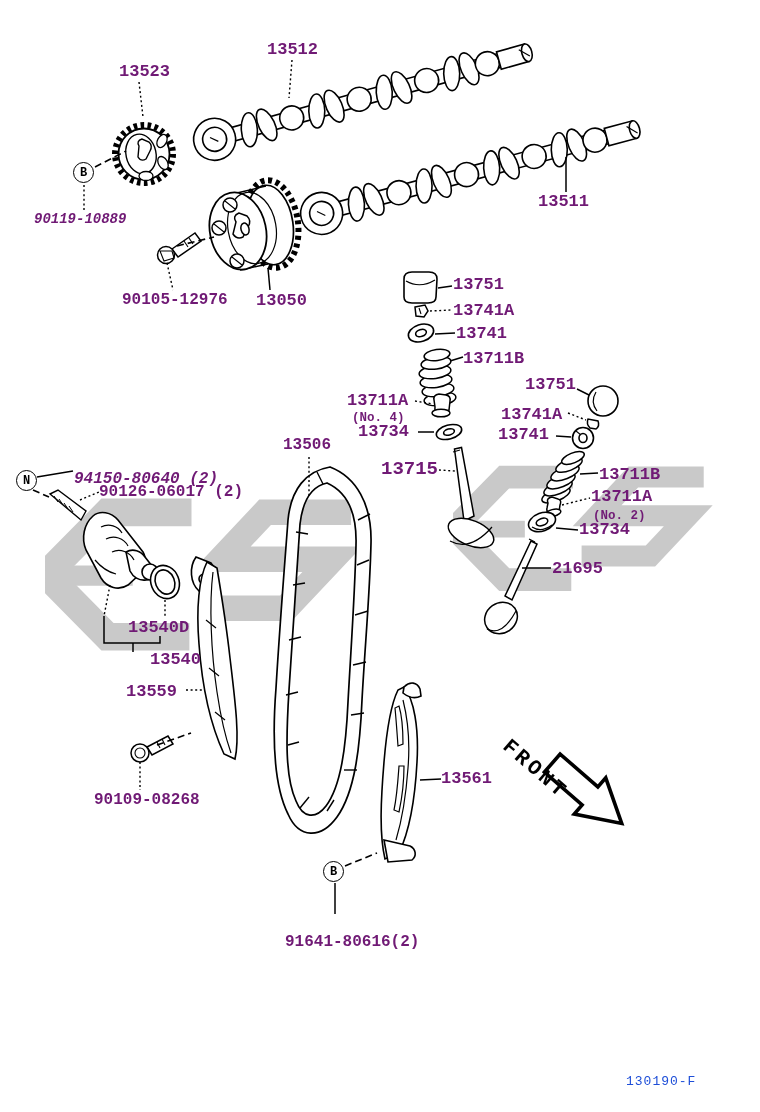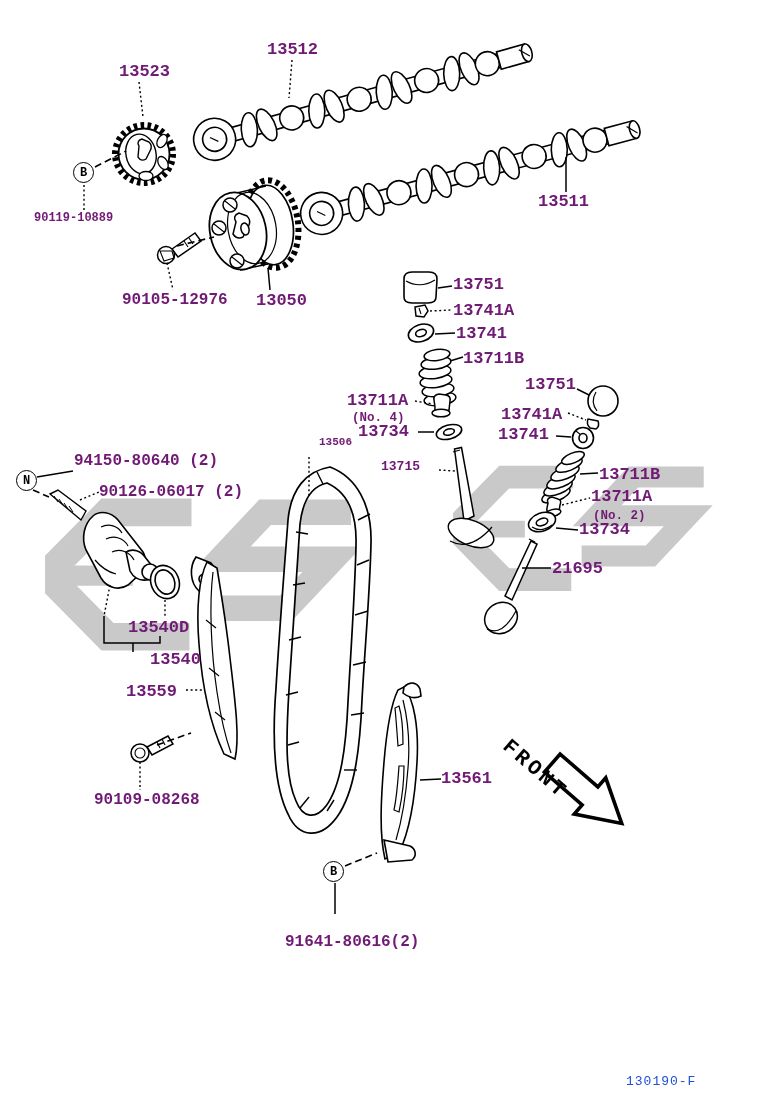--- a/index.html
+++ b/index.html
@@ -299,42 +299,42 @@
 
   <g transform="translate(568,745) rotate(41)">
     <path d="M0,12 L50,12 L50,0 L92,24 L50,48 L50,36 L0,36 Z" fill="#ffffff" stroke="#000" stroke-width="3.6" stroke-linejoin="miter"></path>
   </g>
 
 </svg>
 
 <div id="labels-layer">
       <div class="part-label" style="left: 119px; top: 63px; font-size: 17px;">13523</div>
       <div class="part-label" style="left: 267px; top: 41px; font-size: 17px;">13512</div>
-      <div class="part-label" style="left: 34px; top: 212px; font-size: 12px;">90119-10889</div>
+      <div class="part-label" style="left: 34px; top: 212px; font-size: 14px; font-style: italic;">90119-10889</div>
       <div class="part-label" style="left: 122px; top: 292px; font-size: 16px;">90105-12976</div>
       <div class="part-label" style="left: 256px; top: 292px; font-size: 17px;">13050</div>
       <div class="part-label" style="left: 538px; top: 193px; font-size: 17px;">13511</div>
       <div class="part-label" style="left: 453px; top: 276px; font-size: 17px;">13751</div>
       <div class="part-label" style="left: 453px; top: 302px; font-size: 17px;">13741A</div>
       <div class="part-label" style="left: 456px; top: 325px; font-size: 17px;">13741</div>
       <div class="part-label" style="left: 463px; top: 350px; font-size: 17px;">13711B</div>
       <div class="part-label" style="left: 347px; top: 392px; font-size: 17px;">13711A</div>
       <div class="part-label" style="left: 352px; top: 412px; font-size: 12.5px;">(No. 4)</div>
       <div class="part-label" style="left: 358px; top: 423px; font-size: 17px;">13734</div>
       <div class="part-label" style="left: 525px; top: 376px; font-size: 17px;">13751</div>
       <div class="part-label" style="left: 501px; top: 406px; font-size: 17px;">13741A</div>
       <div class="part-label" style="left: 498px; top: 426px; font-size: 17px;">13741</div>
-      <div class="part-label" style="left: 381px; top: 460px; font-size: 13px;">13715</div>
+      <div class="part-label" style="left: 381px; top: 460px; font-size: 19px;">13715</div>
       <div class="part-label" style="left: 599px; top: 466px; font-size: 17px;">13711B</div>
       <div class="part-label" style="left: 591px; top: 488px; font-size: 17px;">13711A</div>
       <div class="part-label" style="left: 593px; top: 510px; font-size: 12.5px; font-family: Liberation Mono, monospace;">(No. 2)</div>
       <div class="part-label" style="left: 579px; top: 521px; font-size: 17px;">13734</div>
       <div class="part-label" style="left: 552px; top: 560px; font-size: 17px;">21695</div>
-      <div class="part-label" style="left: 283px; top: 437px; font-size: 11px; margin-left: 36px;">13506</div>
-      <div class="part-label" style="left: 74px; top: 453px; font-size: 16px;">94150-80640 (2)</div>
+      <div class="part-label" style="left: 283px; top: 437px; font-size: 16px;">13506</div>
+      <div class="part-label" style="left: 74px; top: 471px; font-size: 16px; font-style: italic;">94150-80640 (2)</div>
       <div class="part-label" style="left: 99px; top: 484px; font-size: 16px;">90126-06017 (2)</div>
       <div class="part-label" style="left: 128px; top: 619px; font-size: 17px;">13540D</div>
       <div class="part-label" style="left: 106px; top: 651px; font-size: 17px; margin-left: 44px;">13540</div>
       <div class="part-label" style="left: 126px; top: 683px; font-size: 17px;">13559</div>
       <div class="part-label" style="left: 94px; top: 792px; font-size: 16px;">90109-08268</div>
       <div class="part-label" style="left: 441px; top: 770px; font-size: 17px;">13561</div>
       <div class="part-label" style="left: 285px; top: 916px; font-size: 16px; margin-top: 18px;">91641-80616(2)</div>
       <div class="callout-circle" style="left: 73px; top: 162px;">B</div>
       <div class="callout-circle" style="left: 16px; top: 470px;">N</div>
       <div class="callout-circle" style="left: 323px; top: 861px;">B</div>

